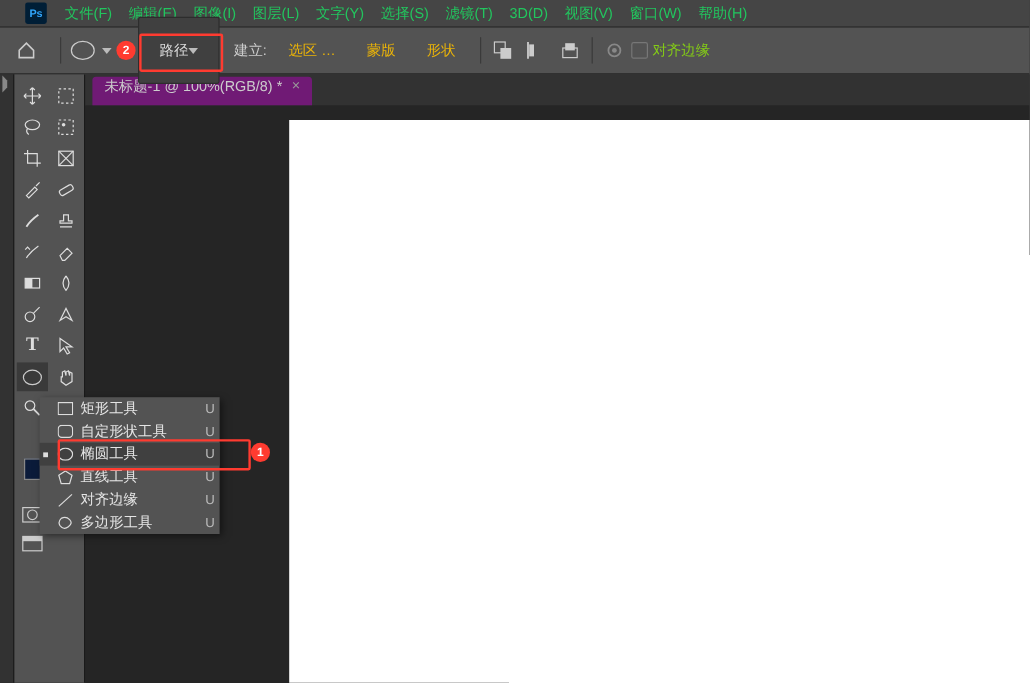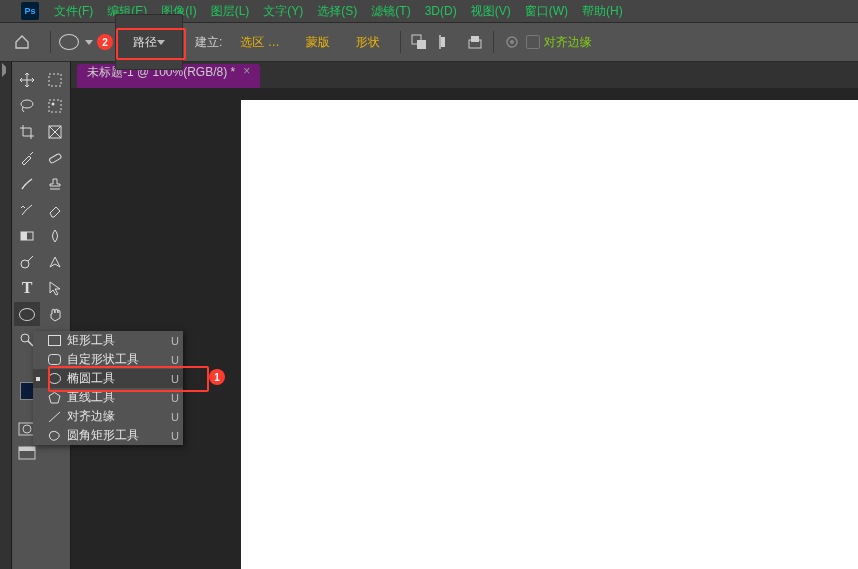--- a/index.html
+++ b/index.html
@@ -319,21 +319,21 @@
           </div>
         <span class="fly-txt">对齐边缘</span>
         <span class="fly-key">U</span>
       </div>
       <div class="fly-row">
         <div class="fly-ico">
             <svg width="13" height="12">
               <path d="M3 2 Q7 0 10 3 Q13 6 9 9 Q5 12 2 8 Q0 5 3 2" fill="none" stroke="#ddd"></path>
             </svg>
           </div>
-        <span class="fly-txt">圆角矩形工具</span>
+        <span class="fly-txt">多边形工具</span>
         <span class="fly-key">U</span>
       </div>
     </div>
     <div class="fly-annot"></div>
     <div class="red-badge fly-badge">1</div>
   </div>
 
   <div class="canvas-area">
     <div class="tabbar">
       <div class="doc-tab">

